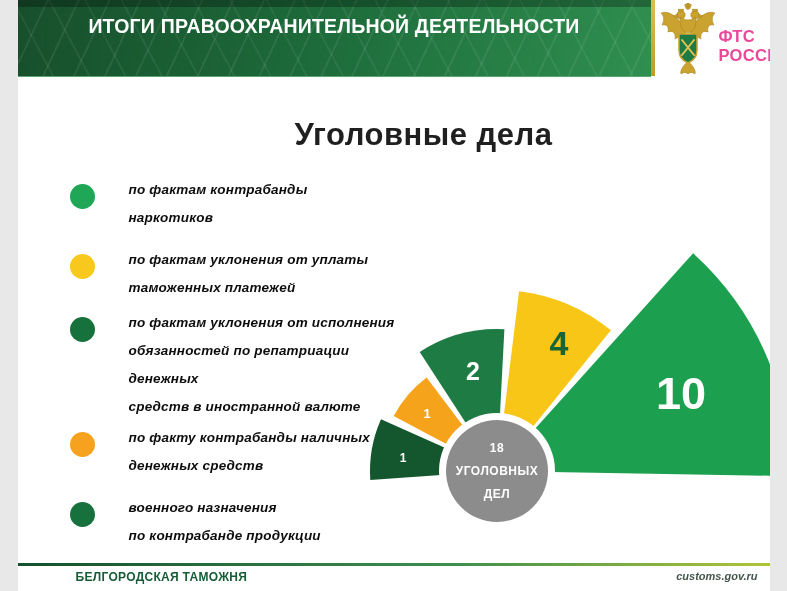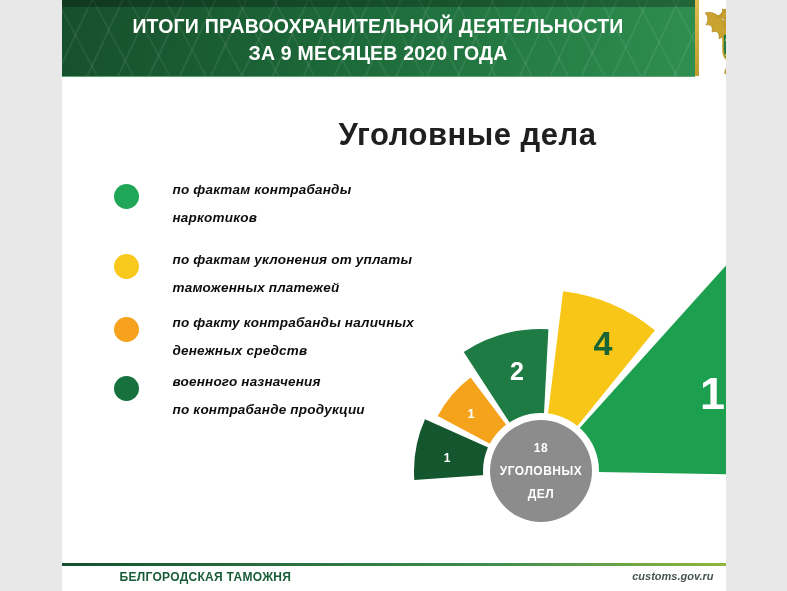--- a/index.html
+++ b/index.html
@@ -1,17 +1,17 @@
 <!DOCTYPE html>
 <html><head>
 <meta charset="utf-8">
 <style>
   html,body { margin:0; padding:0; background:#e8e8e8; }
   .slide {
-    position:relative; width:664px; height:591px; background:#ffffff;
+    position:relative; width:752px; height:591px; background:#ffffff;
     overflow:hidden; font-family:"Liberation Sans", sans-serif;
     margin:0 auto;
   }
   
   .banner {
     position:absolute; left:0; top:0; width:633px; height:76px;
     background:
       repeating-linear-gradient(115deg, rgba(255,255,255,0) 0 26px, rgba(255,255,255,.07) 26px 28px),
       repeating-linear-gradient(62deg, rgba(255,255,255,0) 0 30px, rgba(255,255,255,.06) 30px 32px),
       linear-gradient(100deg, #174f2c 0%, #1d6b3a 48%, #2f8f50 100%);
@@ -75,21 +75,20 @@
   }
 </style>
 </head>
 <body>
 
 <div class="slide">
 
   <header class="banner">
     <div class="banner-title">
       <div>ИТОГИ ПРАВООХРАНИТЕЛЬНОЙ ДЕЯТЕЛЬНОСТИ</div>
-      <div>ЗА 9 МЕСЯЦЕВ 2020 ГОДА</div>
     </div>
   </header>
   <div class="gold-divider"></div>
 
   <div class="logo-panel">
     <svg class="eagle" width="58" height="72" viewBox="0 0 58 72">
       <g fill="#c9a22f" stroke="#a9841f" stroke-width=".6">
 
         <circle cx="29" cy="4" r="2.4"></circle>
         <rect x="27.9" y="0" width="2.2" height="4"></rect>
@@ -135,20 +134,28 @@
     </div>
 
     <div class="legend-item">
       <span class="legend-dot" style="background: rgb(248, 200, 28);"></span>
       <div class="legend-text">
           <div>по фактам уклонения от уплаты</div>
           <div>таможенных платежей</div>
         </div>
     </div>
 
+    <div class="legend-item">
+      <span class="legend-dot" style="background: rgb(22, 113, 60);"></span>
+      <div class="legend-text">
+          <div>по фактам уклонения от исполнения</div>
+          <div>обязанностей по репатриации денежных</div>
+          <div>средств в иностранной валюте</div>
+        </div>
+    </div>
 
     <div class="legend-item">
       <span class="legend-dot" style="background: rgb(246, 162, 30);"></span>
       <div class="legend-text">
           <div>по факту контрабанды наличных</div>
           <div>денежных средств</div>
         </div>
     </div>
 
     <div class="legend-item">

